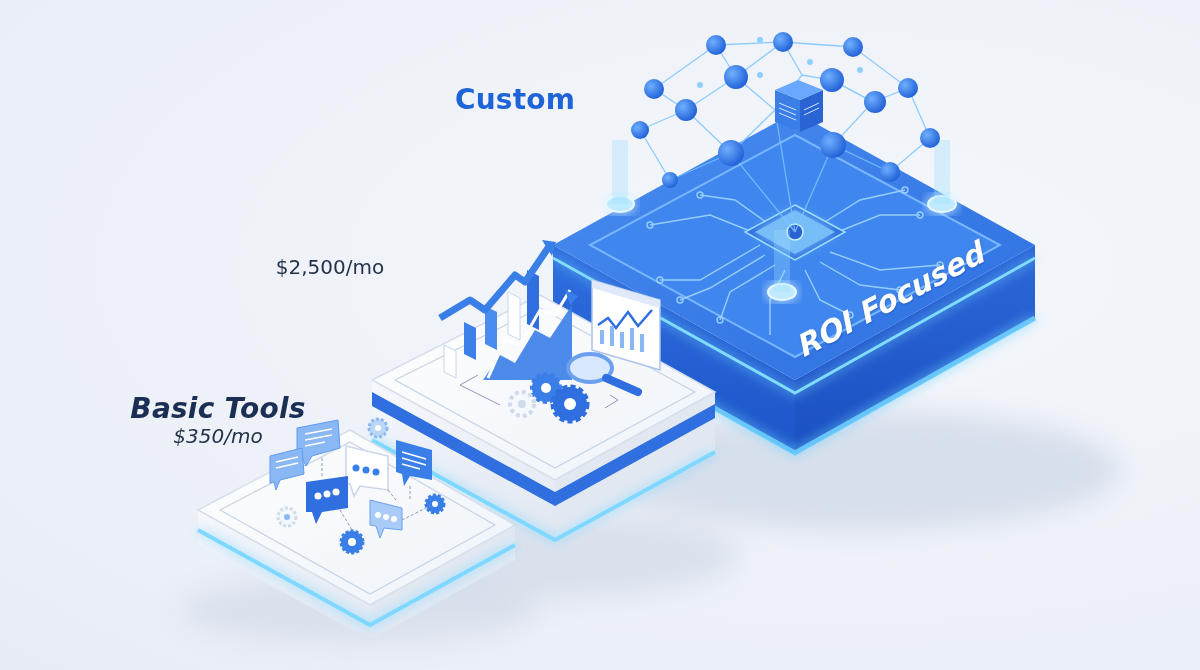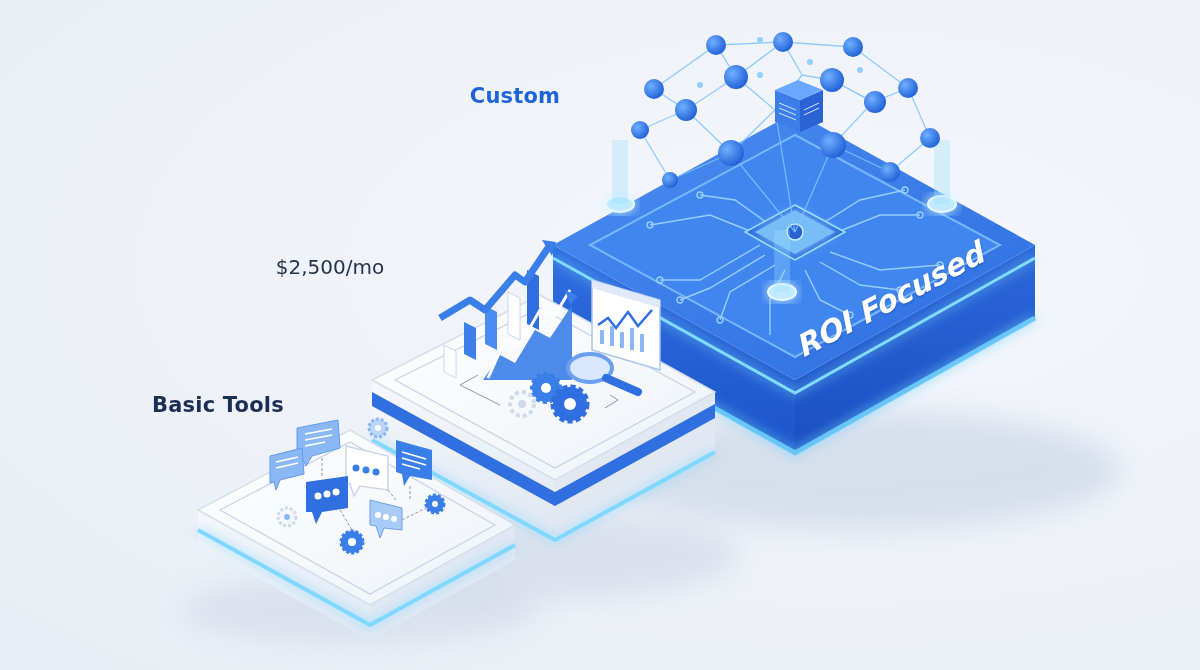--- a/index.html
+++ b/index.html
@@ -3,26 +3,26 @@
 <meta charset="utf-8">
 <style>
   html, body { margin:0; padding:0; }
   body {
     width:1200px; height:670px; overflow:hidden; position:relative;
     background: radial-gradient(ellipse at 70% 40%, #f4f7fc 0%, #eef2f8 55%, #e8edf5 100%);
     font-family: "DejaVu Sans", "Liberation Sans", sans-serif;
   }
   #stage { position:absolute; left:0; top:0; width:1200px; height:670px; }
   .label { position:absolute; text-align:center; line-height:1.15; }
-  .tier-title { font-weight:bold; font-size:21px; color:#1b2f55; letter-spacing:0.2px; }
+  .tier-title { font-weight:bold; font-size:28px; color:#1b2f55; letter-spacing:0.2px; }
   .tier-title.accent { color:#1e64d8; }
   .tier-price { font-size:20px; color:#24324a; }
   #label-custom { left:405px; top:84px; width:220px; }
   #label-managed { left:190px; top:256px; width:280px; }
-  #label-basic { left:118px; top:393px; width:200px; }
+  #label-basic { left:118px; top:393px; width:200px;font-style:italic; }
   #roi-text {
     position:absolute; left:800px; top:330px; width:240px;
     font-weight:bold; font-style:italic; font-size:30px; color:#ffffff;
     transform: rotate(-28deg) skewX(-6deg); transform-origin: left center;
     text-shadow: 0 1px 2px rgba(0,40,120,0.35);
   }
 </style>
 </head>
 <body>
 
@@ -304,15 +304,16 @@
 <div class="label" id="label-custom">
   <div class="tier-title accent">Custom</div>
 </div>
 
 <div class="label" id="label-managed">
   <div class="tier-price">$2,500/mo</div>
 </div>
 
 <div class="label" id="label-basic">
   <div class="tier-title">Basic Tools</div>
+  <div class="tier-price">$350/mo</div>
 </div>
 
 <div id="roi-text">ROI Focused</div>
 
 </body></html>

